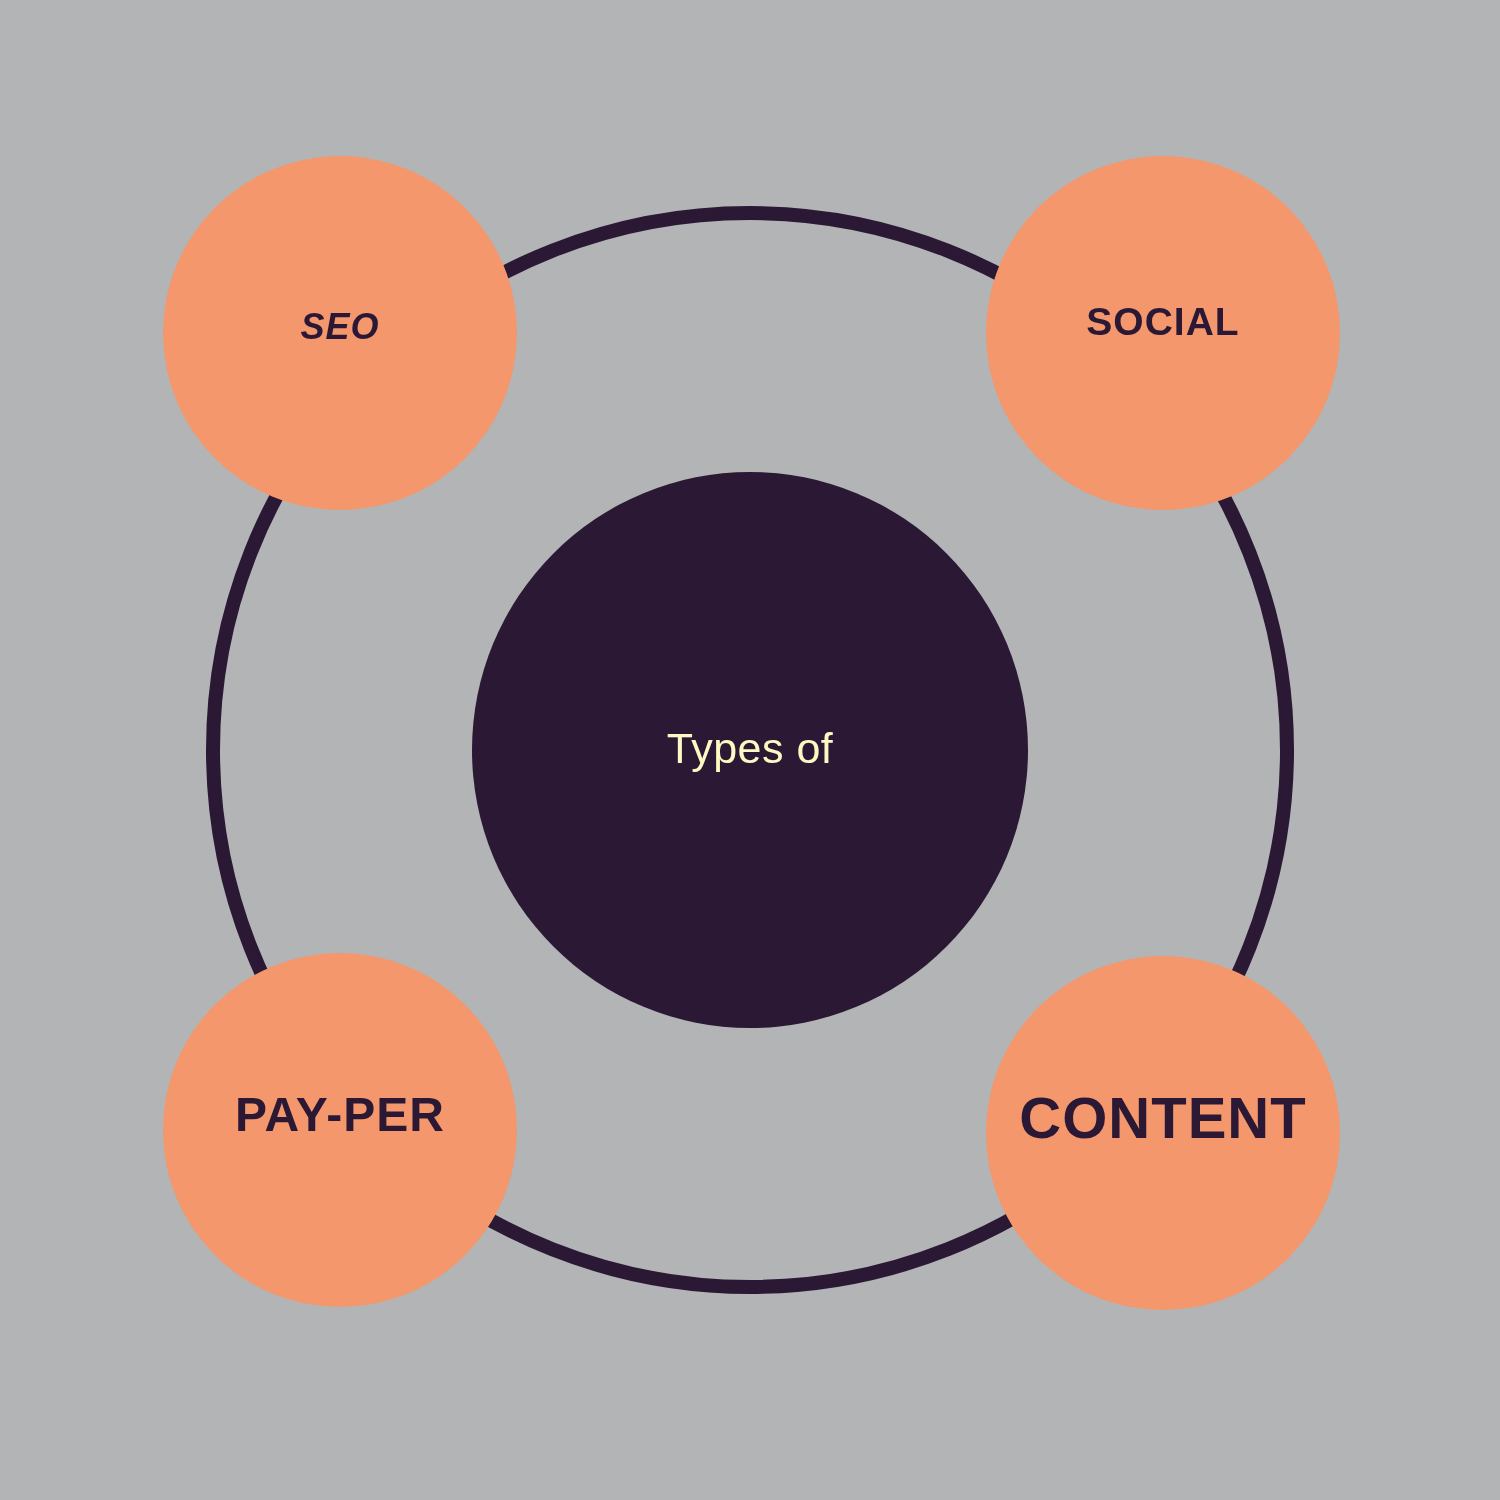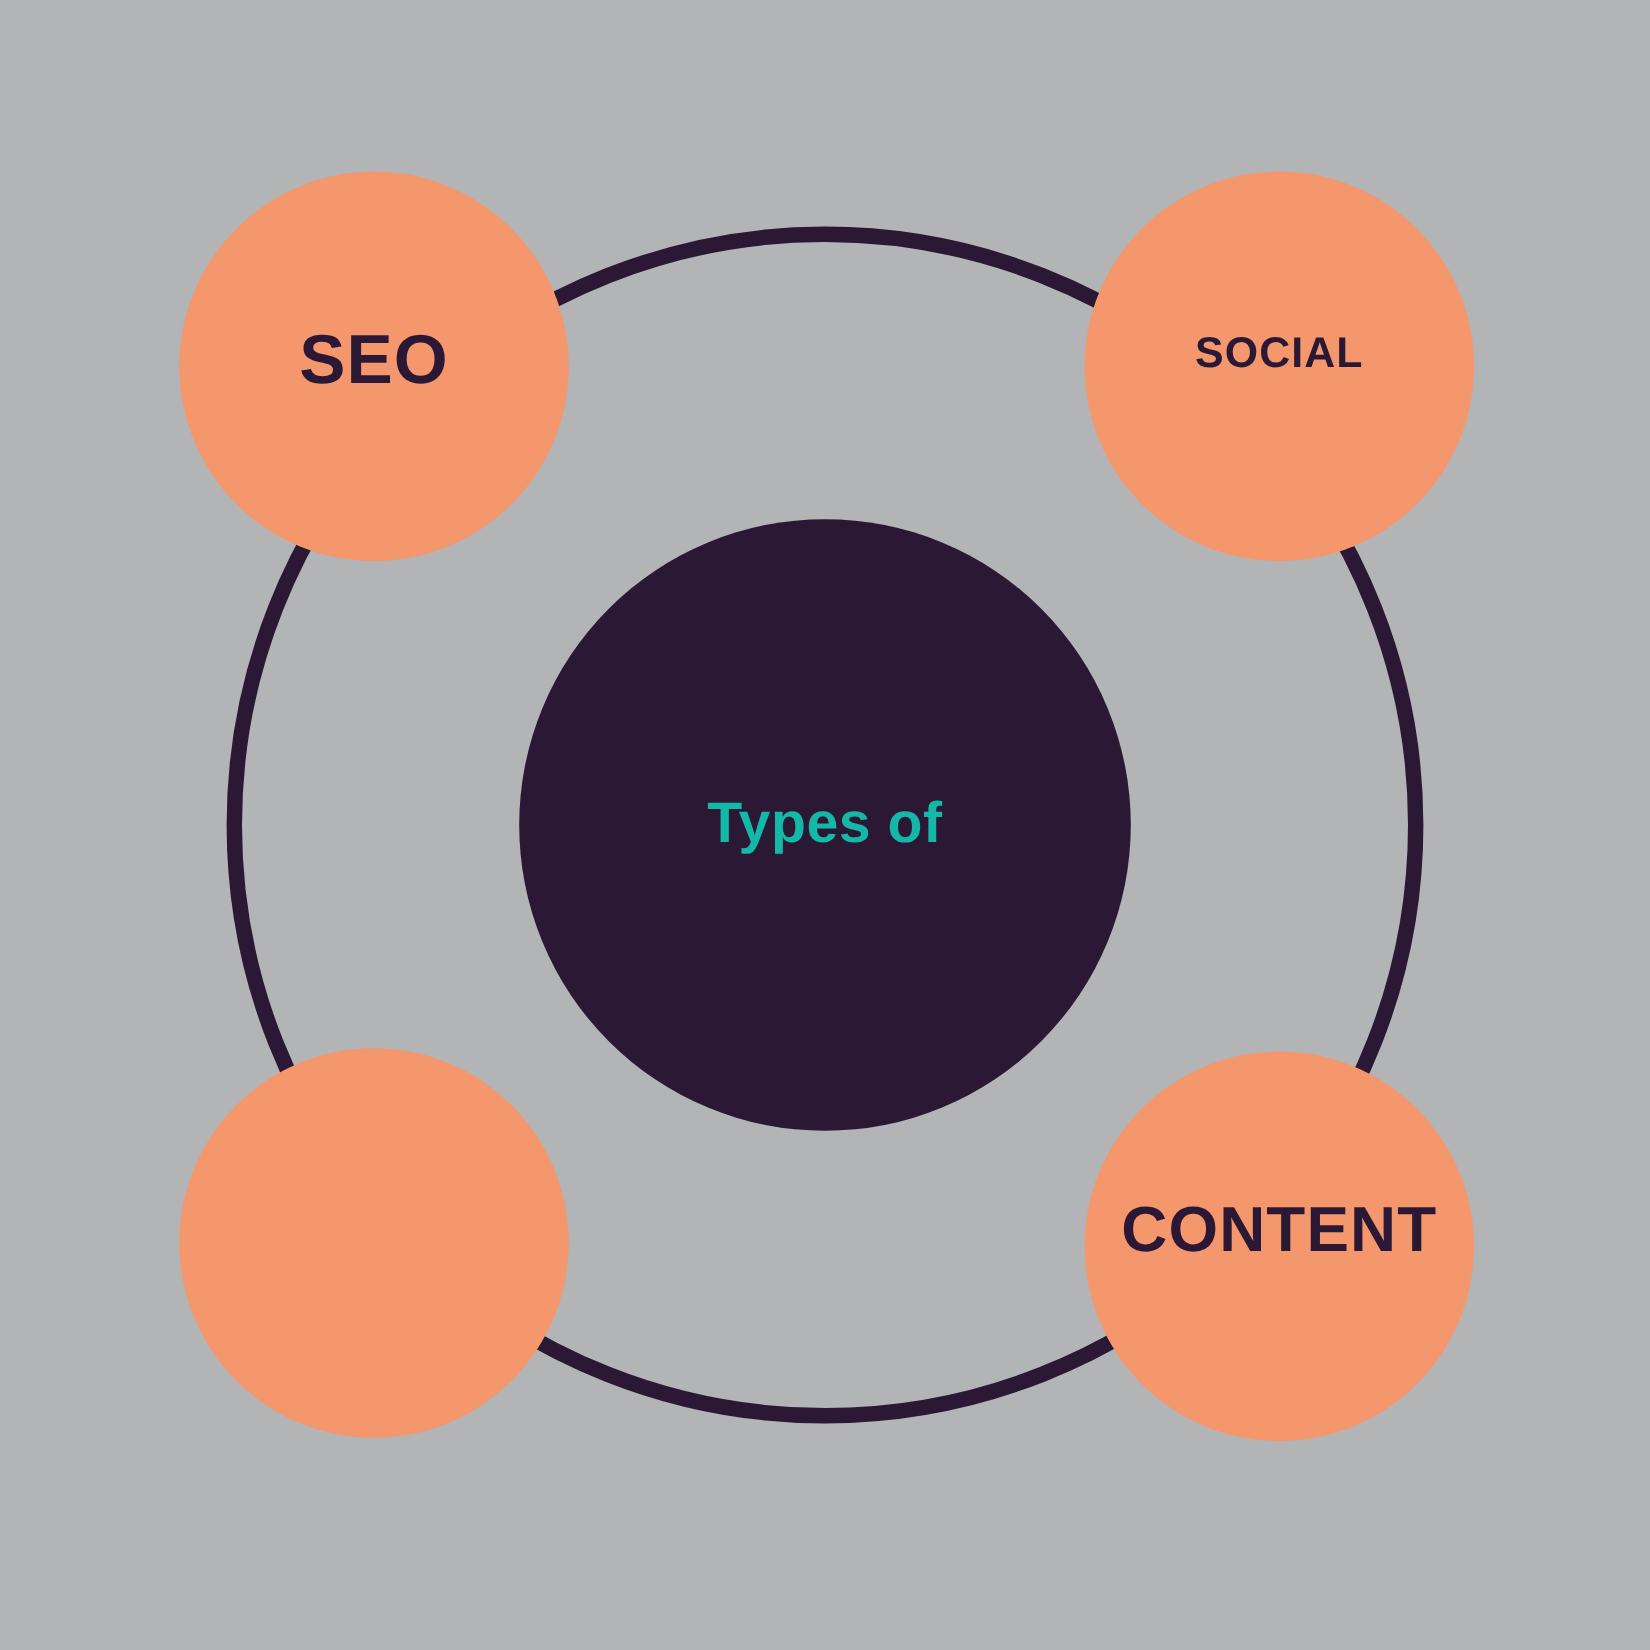--- a/index.html
+++ b/index.html
@@ -19,23 +19,23 @@
     position: absolute;
     left: 472px; top: 472px;
     width: 556px; height: 556px;
     border-radius: 50%;
     background: #2b1835;
     display: flex; align-items: center; justify-content: center;
     flex-direction: column;
     text-align: center;
   }
   .hub-title {
-    color: #14b8a6;
-    font-weight: bold;
-    font-size: 52px;
+    color: #fef9c3;
+    font-weight: normal;
+    font-size: 43px;
     line-height: 74px;
     letter-spacing: 0.5px;
     margin-top: -4px;
   }
   .hub-title span { display: block; white-space: nowrap; }
   .node {
     position: absolute;
     width: 354px; height: 354px;
     border-radius: 50%;
     background: #f4976c;
@@ -43,21 +43,21 @@
     flex-direction: column;
     text-align: center;
   }
   .node-label {
     color: #2b1835;
     font-weight: bold;
     letter-spacing: 1px;
   }
   .node-label span { display: block; white-space: nowrap; }
   #node-seo { left: 163px; top: 156px; }
-  #node-seo .node-label { font-size: 63px; line-height: 60px; margin-top: -12px; }
+  #node-seo .node-label { font-size: 36px; line-height: 60px; margin-top: -12px; font-style: italic; }
   #node-social { left: 986px; top: 156px; }
   #node-social .node-label { font-size: 39px; line-height: 74px; margin-top: -22px; }
   #node-ppc { left: 163px; top: 953px; }
   #node-ppc .node-label { font-size: 48px; line-height: 64px; margin-top: -30px; }
   #node-content { left: 986px; top: 956px; }
   #node-content .node-label { font-size: 58px; line-height: 60px; margin-top: -30px; }
 </style>
 </head>
 <body>
 
@@ -78,20 +78,21 @@
 </div>
 
 <div class="node" id="node-social">
   <div class="node-label">
     <span>SOCIAL</span>
   </div>
 </div>
 
 <div class="node" id="node-ppc">
   <div class="node-label">
+    <span>PAY-PER</span>
   </div>
 </div>
 
 <div class="node" id="node-content">
   <div class="node-label">
     <span>CONTENT</span>
   </div>
 </div>
 
 </body></html>

